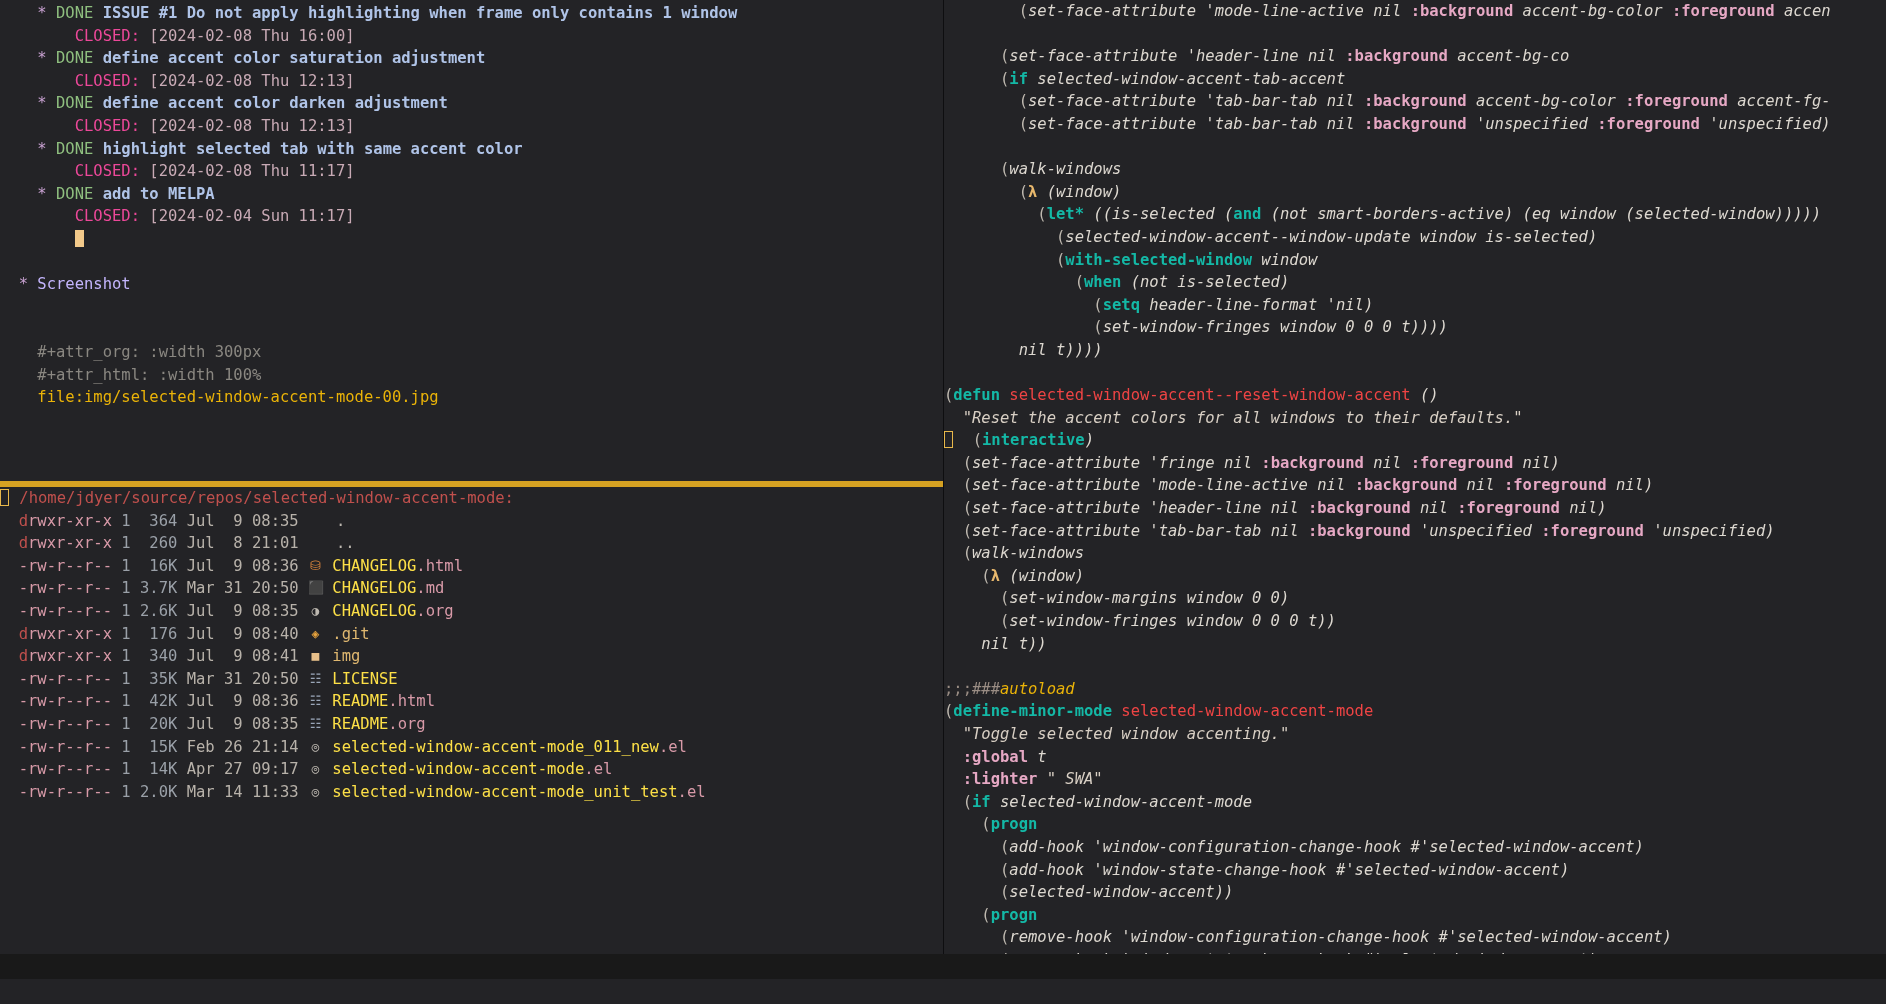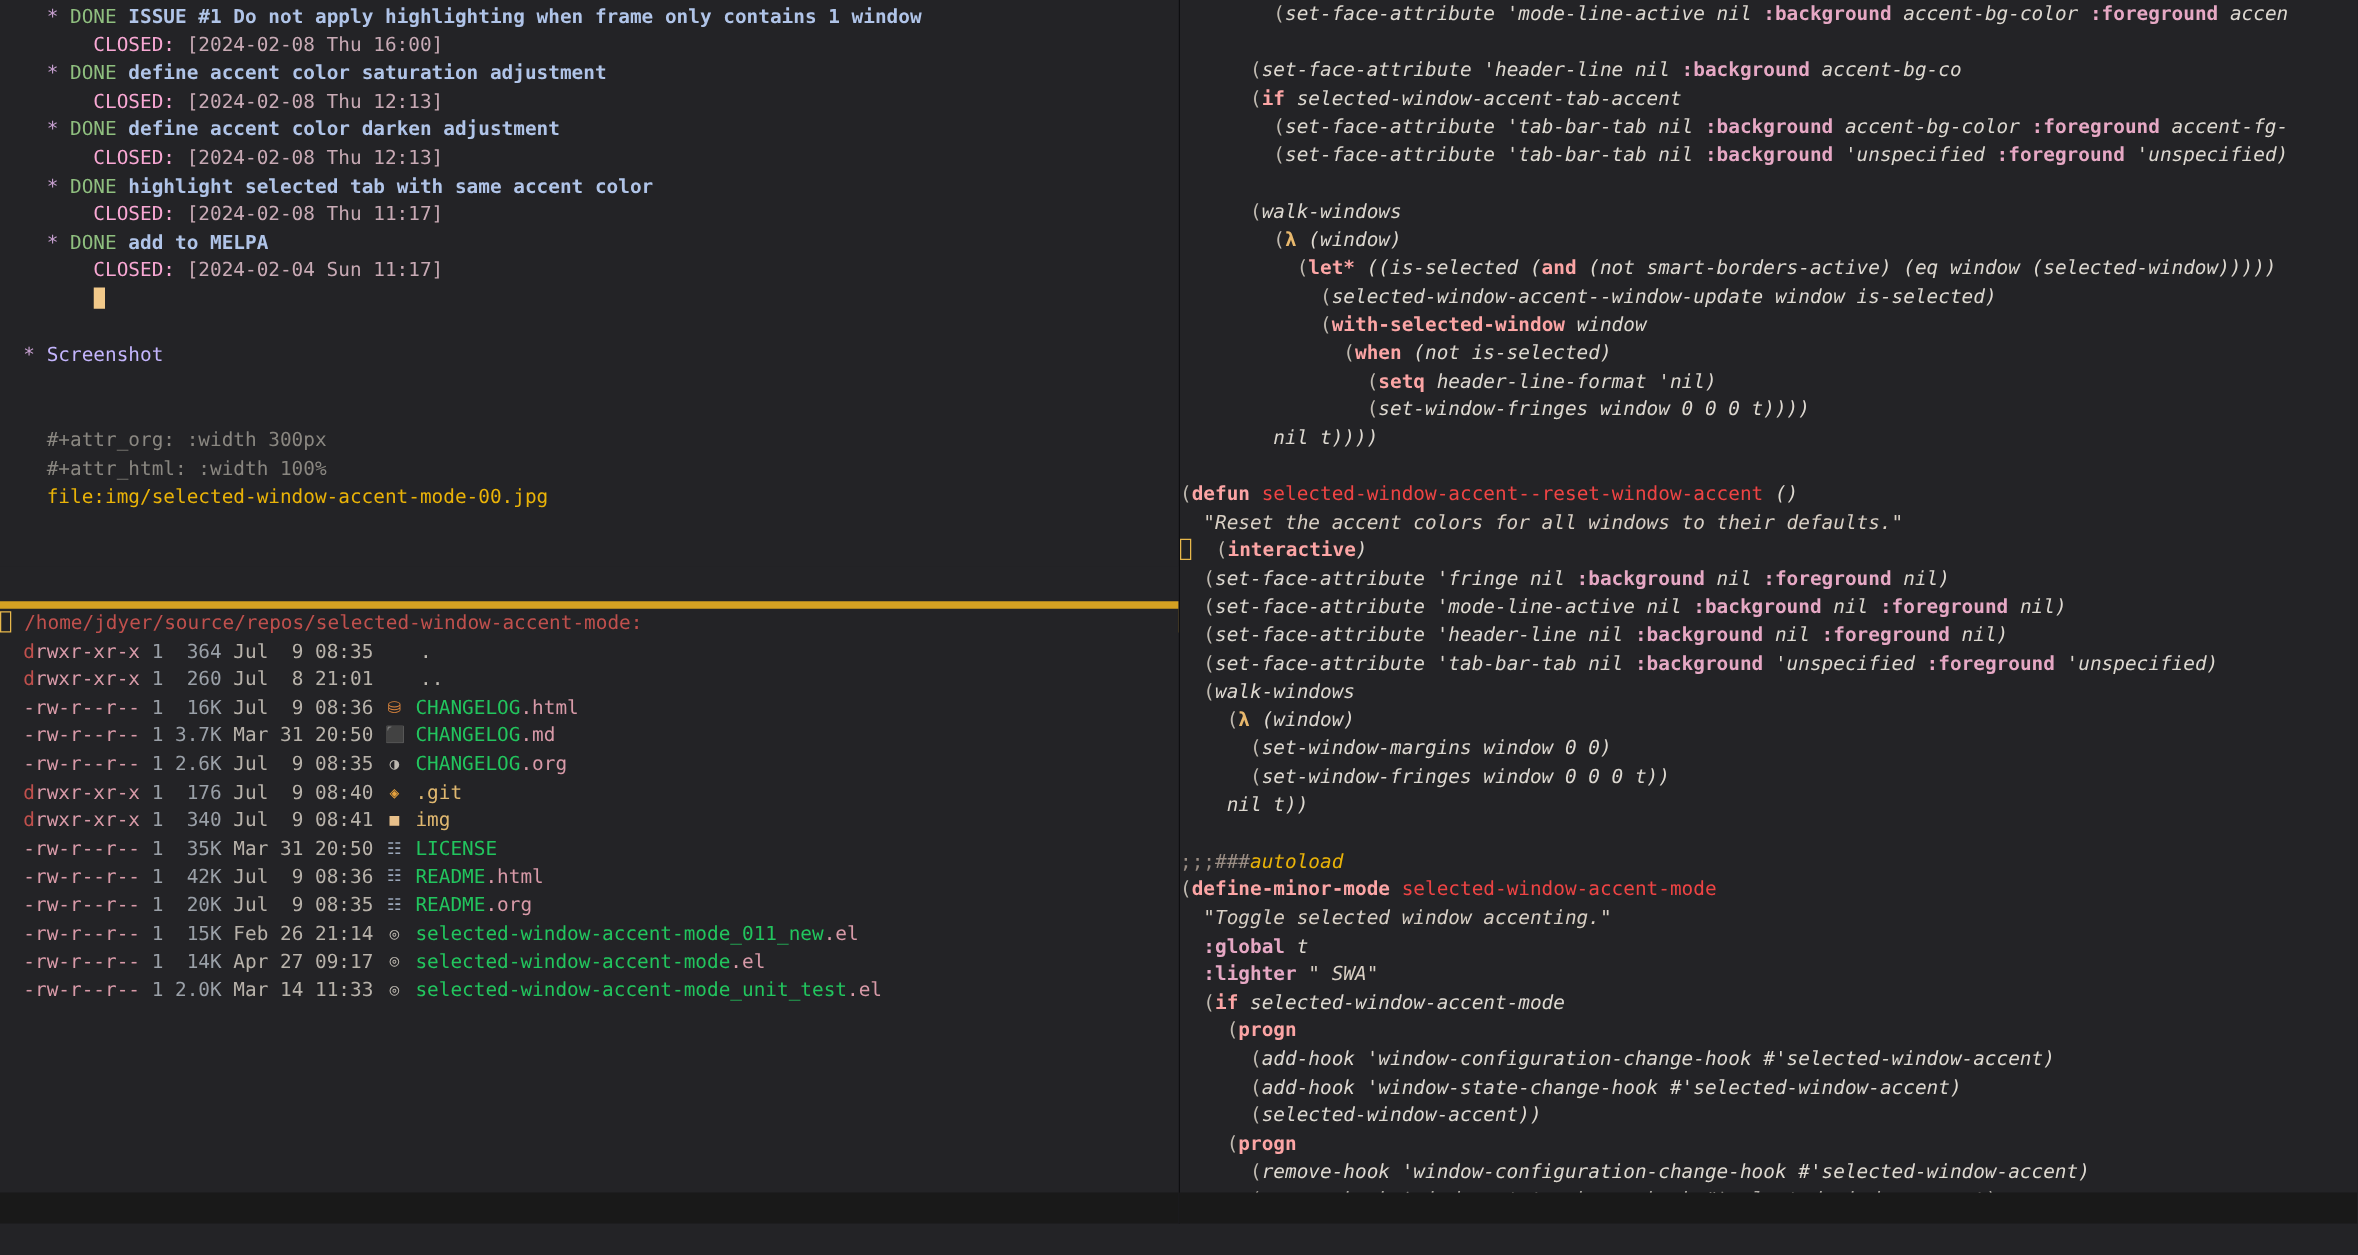--- a/index.html
+++ b/index.html
@@ -45,41 +45,41 @@
     display:inline-block;width:9px;height:17px;vertical-align:-3px;
     border:1.4px solid #e8b84b;background:transparent;box-sizing:border-box;margin-right:1px;
   }
   .cursor-bar{display:inline-block;width:9px;height:17px;vertical-align:-3px;background:#f2c98a;}
 
   
   .c-star{color:#c7a0d0;}
   .c-done{color:#8fbf7f;}
   .c-head{color:#b0c4e8;font-weight:bold;}
   .c-h1{color:#c4b5fd;font-weight:normal;}
-  .c-closed{color:#f9a8d4;}
+  .c-closed{color:#ec4899;}
   .c-stamp{color:#c8aab5;}
   .c-meta{color:#8a8781;}
   .c-link{color:#eab308;}
 
   .e-paren{color:#bfb9b0;}
-  .e-kw{color:#fca5a5;font-weight:bold;}
+  .e-kw{color:#14b8a6;font-weight:bold;}
   .e-fn{color:#ef4444;}
   .e-key{color:#e6a8c4;font-weight:bold;}
   .e-sym{color:#ddd8d0;font-style:italic;}
   .e-str{color:#d8cfc4;font-style:italic;}
   .e-cmt{color:#eab308;font-style:italic;}
   .e-cmtdelim{color:#9a8d84;}
   .e-lambda{color:#e8b86d;font-weight:bold;}
 
   
   .d-dir-first{color:#c0504d;}
   .d-perm{color:#d89aa8;}
   .d-num{color:#9aa0a8;}
   .d-date{color:#b8b2aa;}
-  .d-name{color:#22c55e;}
+  .d-name{color:#fde047;}
   .d-ext{color:#d89aa8;}
   .d-dirname{color:#e0b870;}
   .d-header{color:#c0504d;}
   .d-dot{color:#bdb8b0;}
 
   .ic{display:inline-block;width:15px;text-align:center;font-size:13px;vertical-align:1px;}
   .ic-html{color:#d8833c;}
   .ic-md{color:#bdb8b0;}
   .ic-org{color:#bdb8b0;}
   .ic-git{color:#e8a33d;}

